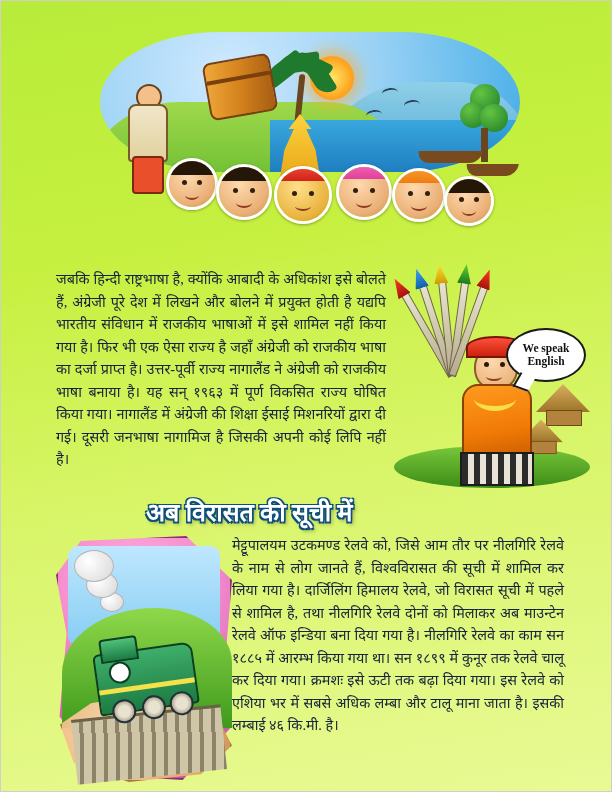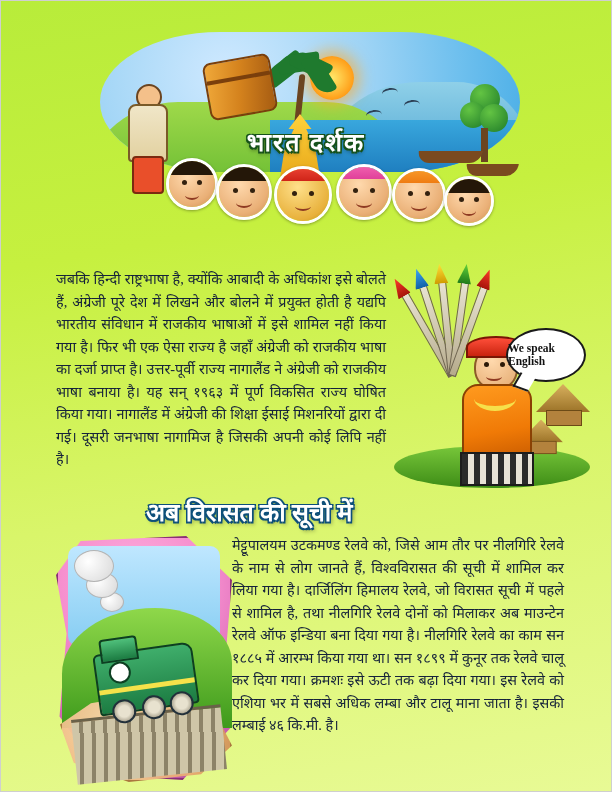--- a/index.html
+++ b/index.html
@@ -388,21 +388,21 @@
     left: 112px;
     top: 62px;
     width: 76px;
     height: 50px;
     background: #ffffff;
     border: 2px solid #1a1a1a;
     border-radius: 50%;
     display: flex;
     align-items: center;
     justify-content: center;
-    text-align: left;
+    text-align: center;
     font-family: "Liberation Serif", serif;
     font-size: 11.5px;
     line-height: 13px;
     font-weight: bold;
     color: #111;
   }
   .speech:after {
     content: "";
     position: absolute;
     left: 8px; bottom: -10px;
@@ -627,21 +627,20 @@
         <div class="mouth"></div>
     </div>
     <div class="face f6">
       <div class="skin"></div>
         <div class="hair-black"></div>
       <div class="eye l"></div>
         <div class="eye r"></div>
         <div class="mouth"></div>
     </div>
 
-    <div class="banner-title">भारत दर्शक</div>
   </div>
 
 
   <div class="s1-text">जबकि हिन्दी राष्ट्रभाषा है, क्योंकि आबादी के अधिकांश इसे बोलते हैं, अंग्रेजी पूरे देश में लिखने और बोलने में प्रयुक्त होती है यद्यपि भारतीय संविधान में राजकीय भाषाओं में इसे शामिल नहीं किया गया है। फिर भी एक ऐसा राज्य है जहाँ अंग्रेजी को राजकीय भाषा का दर्जा प्राप्त है। उत्तर-पूर्वी राज्य नागालैंड ने अंग्रेजी को राजकीय भाषा बनाया है। यह सन् १९६३ में पूर्ण विकसित राज्य घोषित किया गया। नागालैंड में अंग्रेजी की शिक्षा ईसाई मिशनरियों द्वारा दी गई। दूसरी जनभाषा नागामिज है जिसकी अपनी कोई लिपि नहीं है।</div>
 
   <div class="naga-wrap">
     <div class="naga-ground"></div>
 
     <div class="spears">
       <div class="spear" style="transform:rotate(-30deg);">

